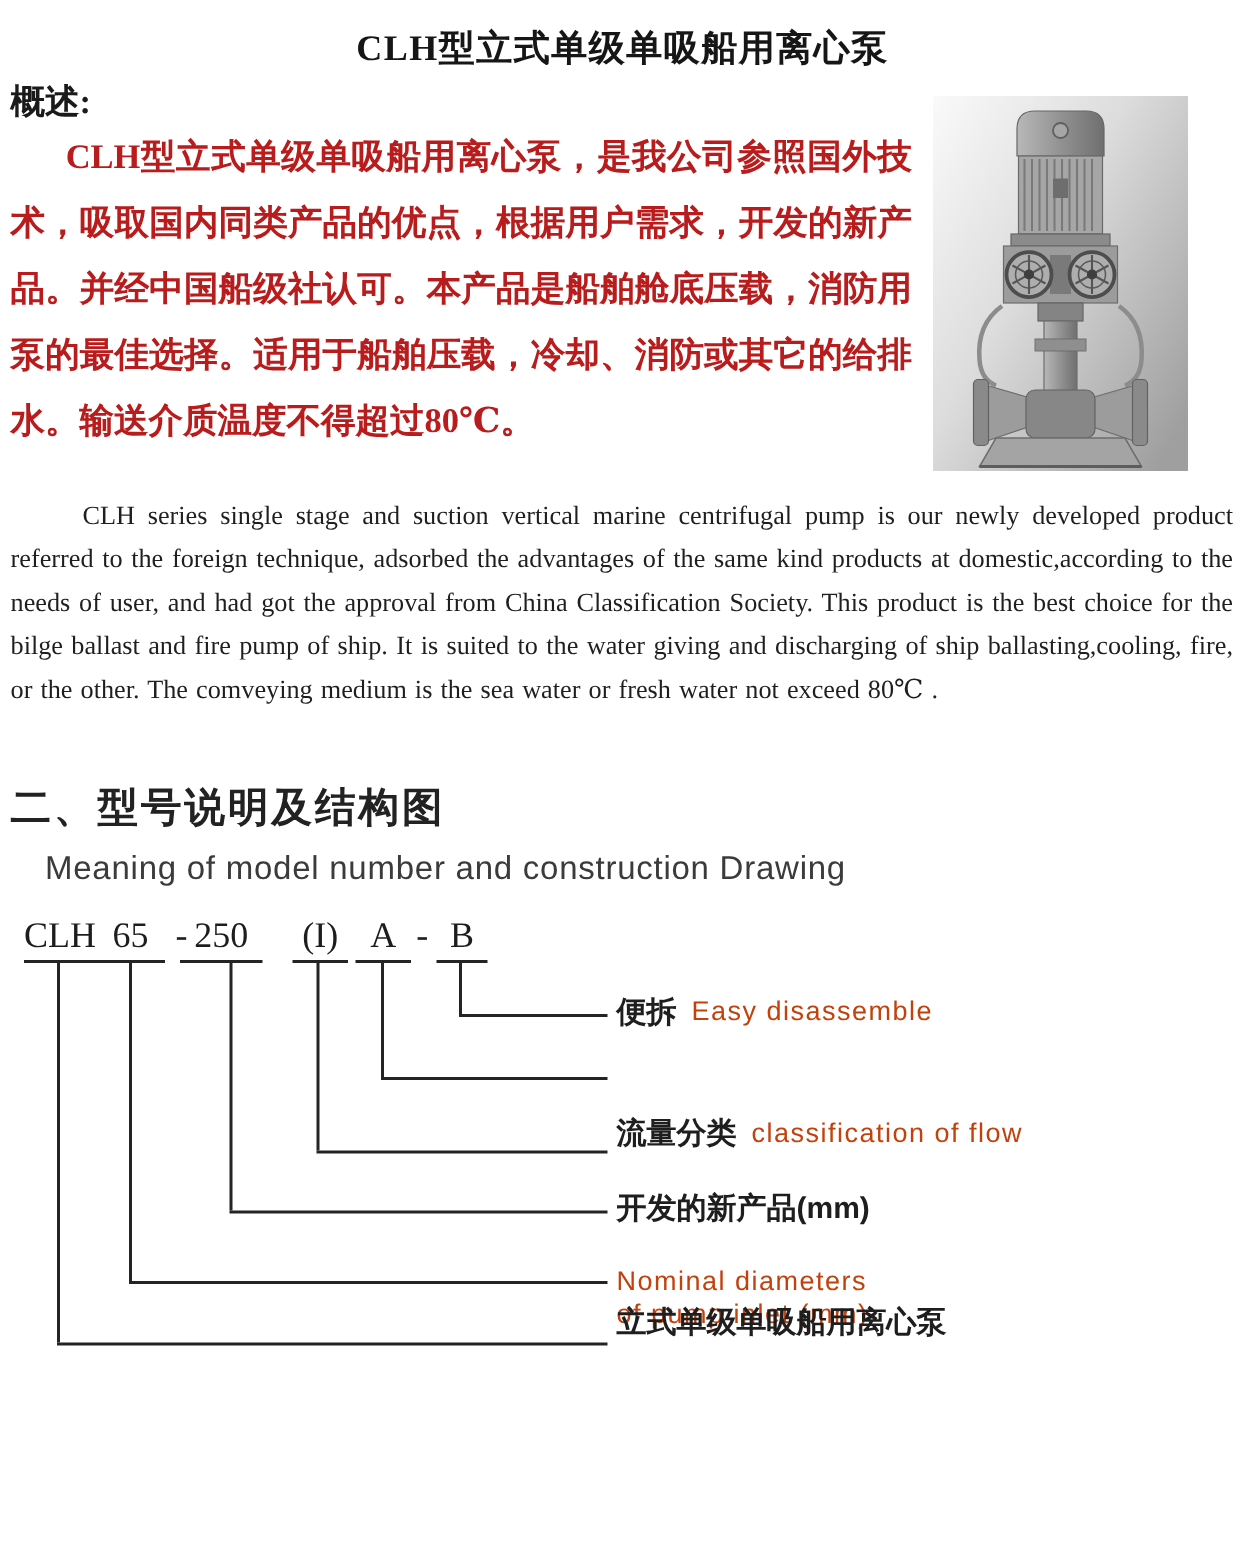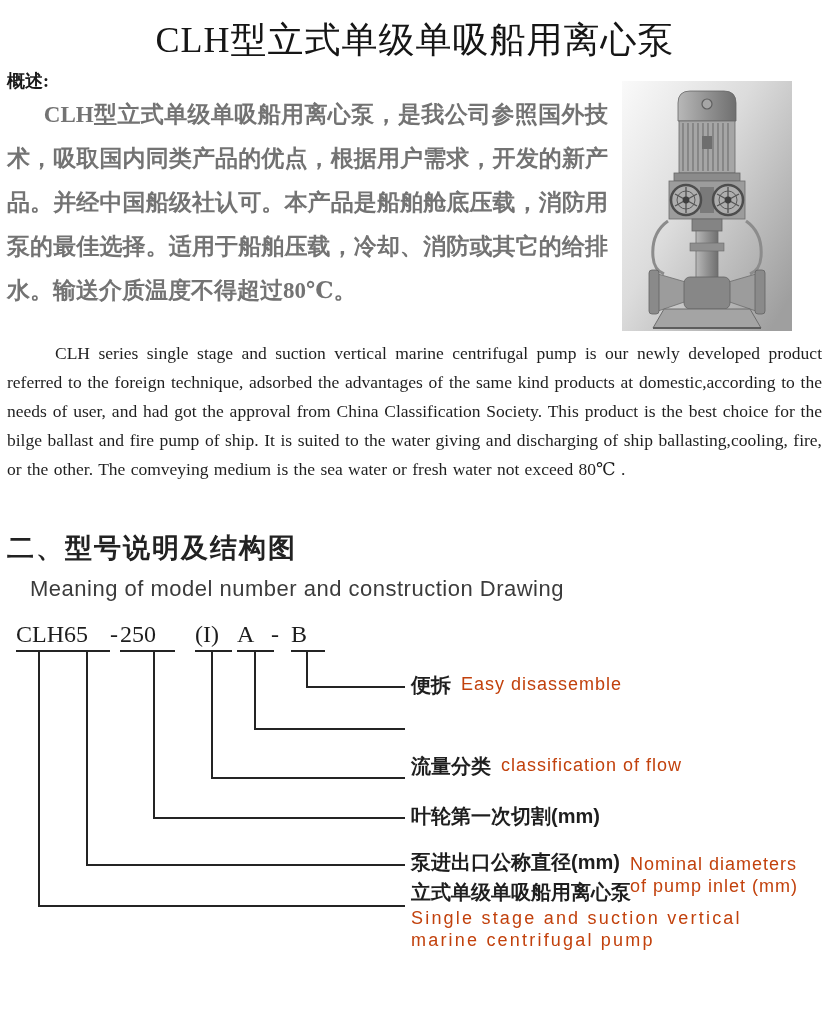--- a/index.html
+++ b/index.html
@@ -6,33 +6,33 @@
   body{
     width:830px;height:1028px;background:#ffffff;overflow:hidden;
     font-family:"Liberation Serif","DejaVu Serif",serif;color:#1b1b1b;
     -webkit-font-smoothing:antialiased;
   }
   .page{position:relative;width:830px;height:1028px;}
 
   
   .doc-title{
     margin:16px 0 0 0;text-align:center;
-    font-size:36px;font-weight:normal;letter-spacing:1px;color:#161616;
+    font-size:24px;font-weight:bold;letter-spacing:1px;color:#161616;
   }
 
   
   .overview{margin:4px 10px 0 7px;}
   .figure{
     float:right;width:170px;height:250px;margin:12px 28px 6px 14px;
     overflow:hidden;
   }
-  .ov-heading{margin:2px 0 0 0;font-size:18px;font-weight:bold;color:#1a1a1a;}
+  .ov-heading{margin:2px 0 0 0;font-size:23px;font-weight:bold;color:#1a1a1a;}
   .ov-cn{
     margin:0;font-size:23px;font-weight:600;line-height:44px;
-    text-align:justify;text-indent:1.6em;color:#737373;
+    text-align:justify;text-indent:1.6em;color:#b91c1c;
   }
 
   
   .ov-en{
     margin:26px 8px 0 7px;font-size:17.5px;line-height:29px;
     text-align:justify;text-indent:48px;color:#1f1f1f;word-spacing:1px;
   }
 
   
   .sec-cn{
@@ -40,21 +40,21 @@
     font-size:27px;font-weight:bold;letter-spacing:2px;color:#222;
   }
   .sec-en{
     margin:10px 0 12px 30px;font-family:"Liberation Sans","DejaVu Sans",sans-serif;
     font-size:22px;font-weight:500;letter-spacing:0.5px;color:#3b3b3b;
   }
 
   
   .diagram{position:relative;height:356px;margin-top:16px;}
   .seg{
-    position:absolute;top:0;line-height:32px;text-align:left;
+    position:absolute;top:0;line-height:32px;text-align:center;
     font-size:24px;font-weight:500;color:#1d1d1d;
   }
   .seg.u{border-bottom:2px solid #242424;}
   .vline{position:absolute;width:2px;background:#242424;top:34px;}
   .hline{position:absolute;height:2px;background:#242424;}
   .callout{position:absolute;left:411px;display:flex;gap:10px;align-items:flex-start;}
   .callout.col{flex-direction:column;gap:3px;}
   .co-cn{
     font-size:20px;font-weight:bold;line-height:24px;white-space:nowrap;color:#1e1e1e;
     font-family:"Liberation Sans","DejaVu Sans",sans-serif;
@@ -184,25 +184,23 @@
 
     <div class="callout co1" style="top:55px;">
       <span class="co-cn">便拆</span>
       <span class="co-en">Easy disassemble</span>
     </div>
     <div class="callout co3" style="top:136px;">
       <span class="co-cn">流量分类</span>
       <span class="co-en">classification of flow</span>
     </div>
     <div class="callout co4" style="top:186px;">
-      <span class="co-cn">叶轮第一次切割(mm)</span>
+      <span class="co-cn">开发的新产品(mm)</span>
     </div>
     <div class="callout co5" style="top:232px;">
-      <span class="co-cn">泵进出口公称直径(mm)</span>
       <span class="co-en">Nominal diameters of pump inlet (mm)</span>
     </div>
     <div class="callout col co6" style="top:262px;">
       <span class="co-cn">立式单级单吸船用离心泵</span>
-      <span class="co-en">Single stage and suction vertical marine centrifugal pump</span>
     </div>
   </div>
 
 </div>
 
 </body></html>

